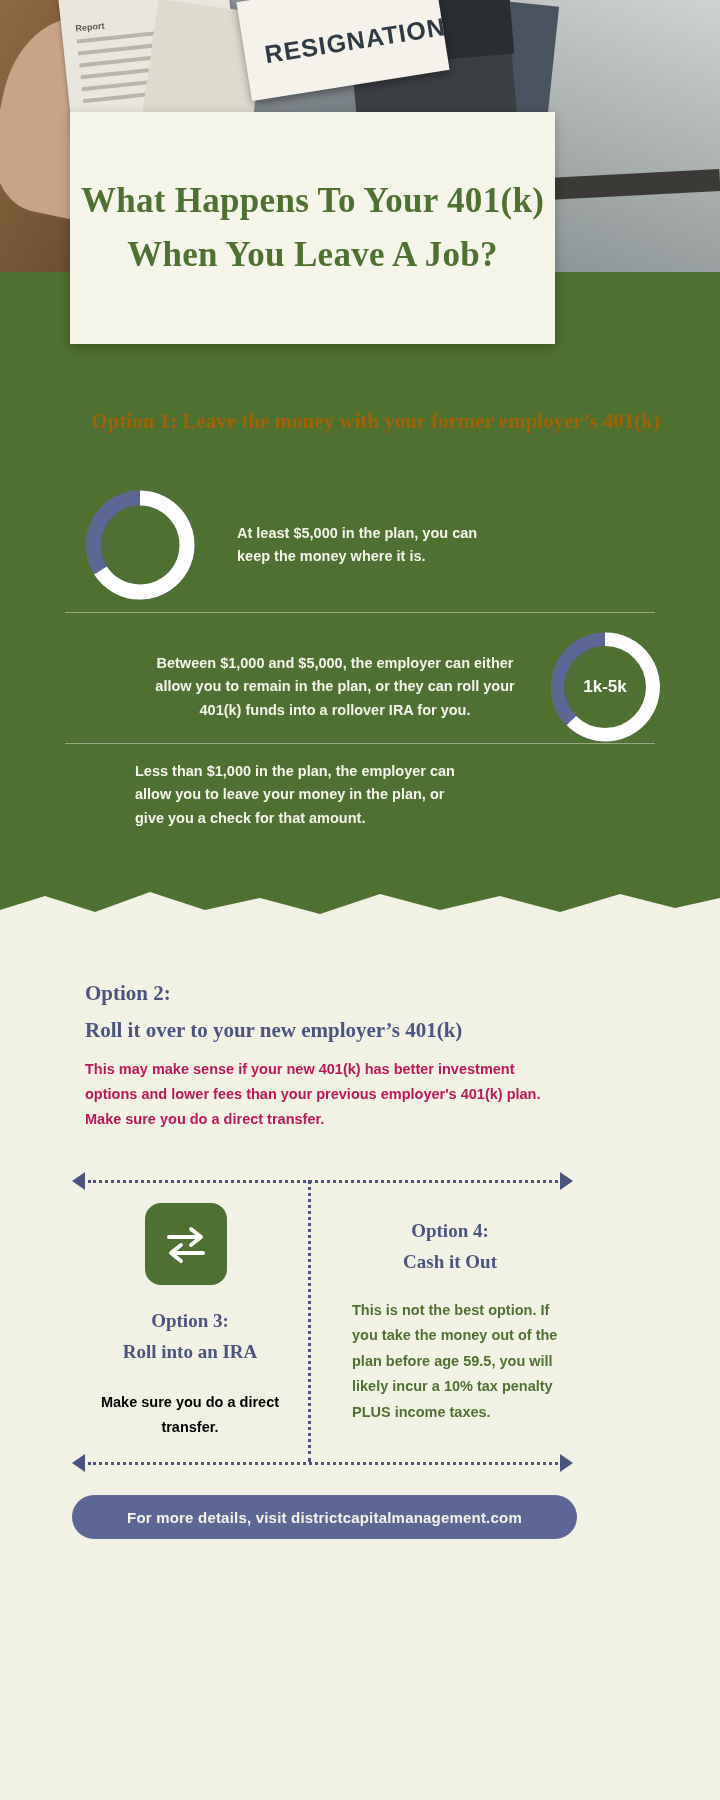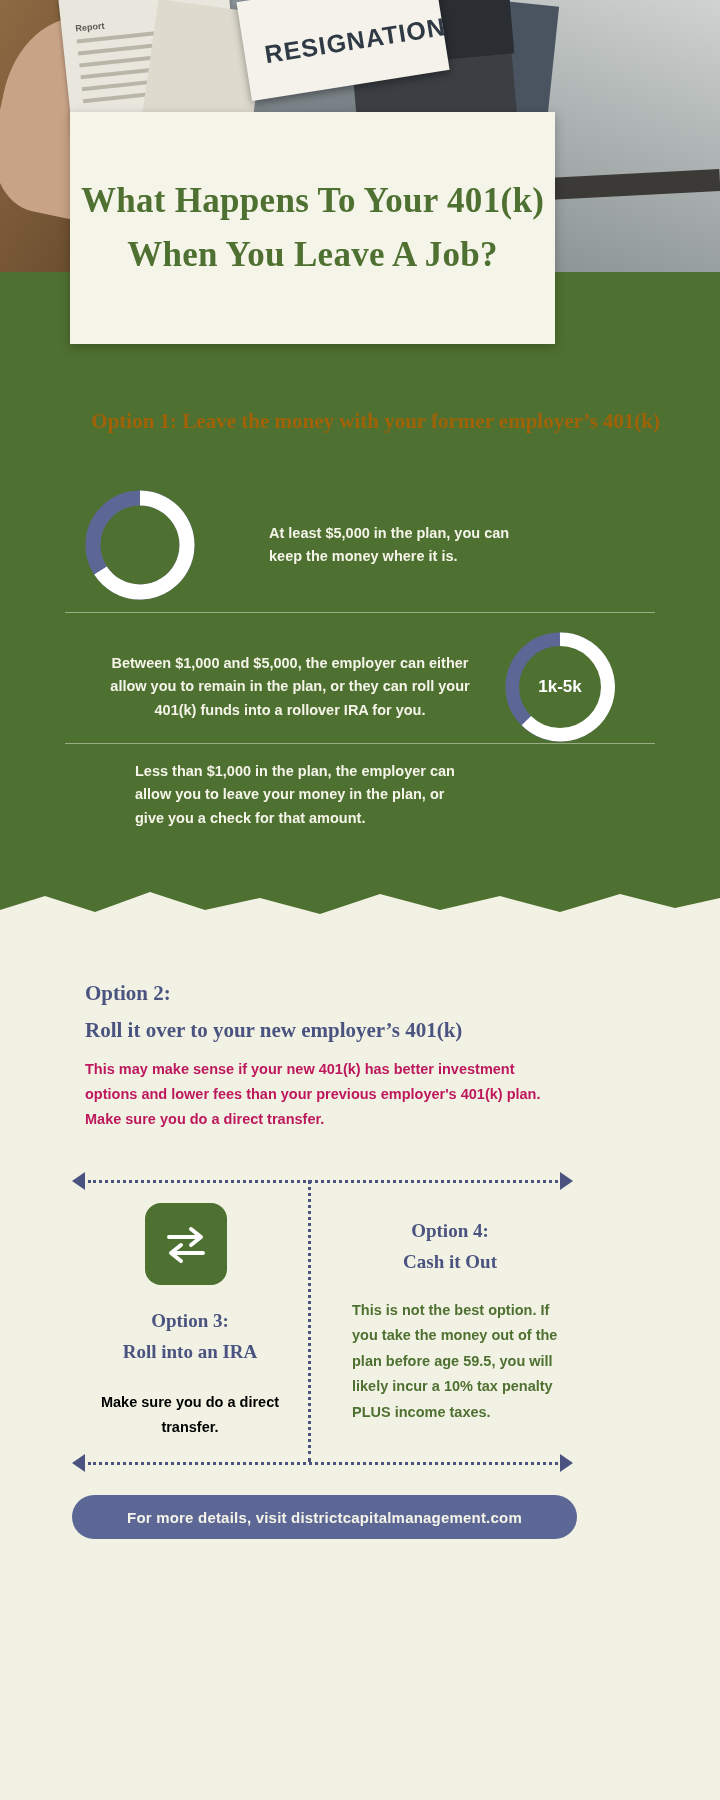--- a/index.html
+++ b/index.html
@@ -202,31 +202,31 @@
     align-items: center;
   }
   .row p {
     font-size: 14.5px;
     line-height: 1.62;
     font-weight: bold;
     color: #f5f4e9;
   }
 
   .row1 { top: 490px; left: 85px; width: 560px; }
-  .row1 p { margin-left: 74px; width: 250px; }
+  .row1 p { margin-left: 42px; width: 250px; }
 
   .divider {
     position: absolute;
     left: 65px;
     width: 590px;
     height: 1px;
     background: rgba(245,244,233,.45);
   }
 
-  .row2 { top: 632px; left: 60px; width: 600px; justify-content: center; }
+  .row2 { top: 632px; left: 60px; width: 600px; justify-content: flex-end; }
   .row2 p { width: 370px; margin-right: 30px; text-align: center; }
 
   .row3 { top: 760px; left: 85px; width: 560px; }
   .row3 p { margin-left: 50px; width: 330px; }
 
   
   .opt2-title {
     position: absolute;
     top: 975px; left: 85px;
     font-family: "Liberation Serif", serif;

